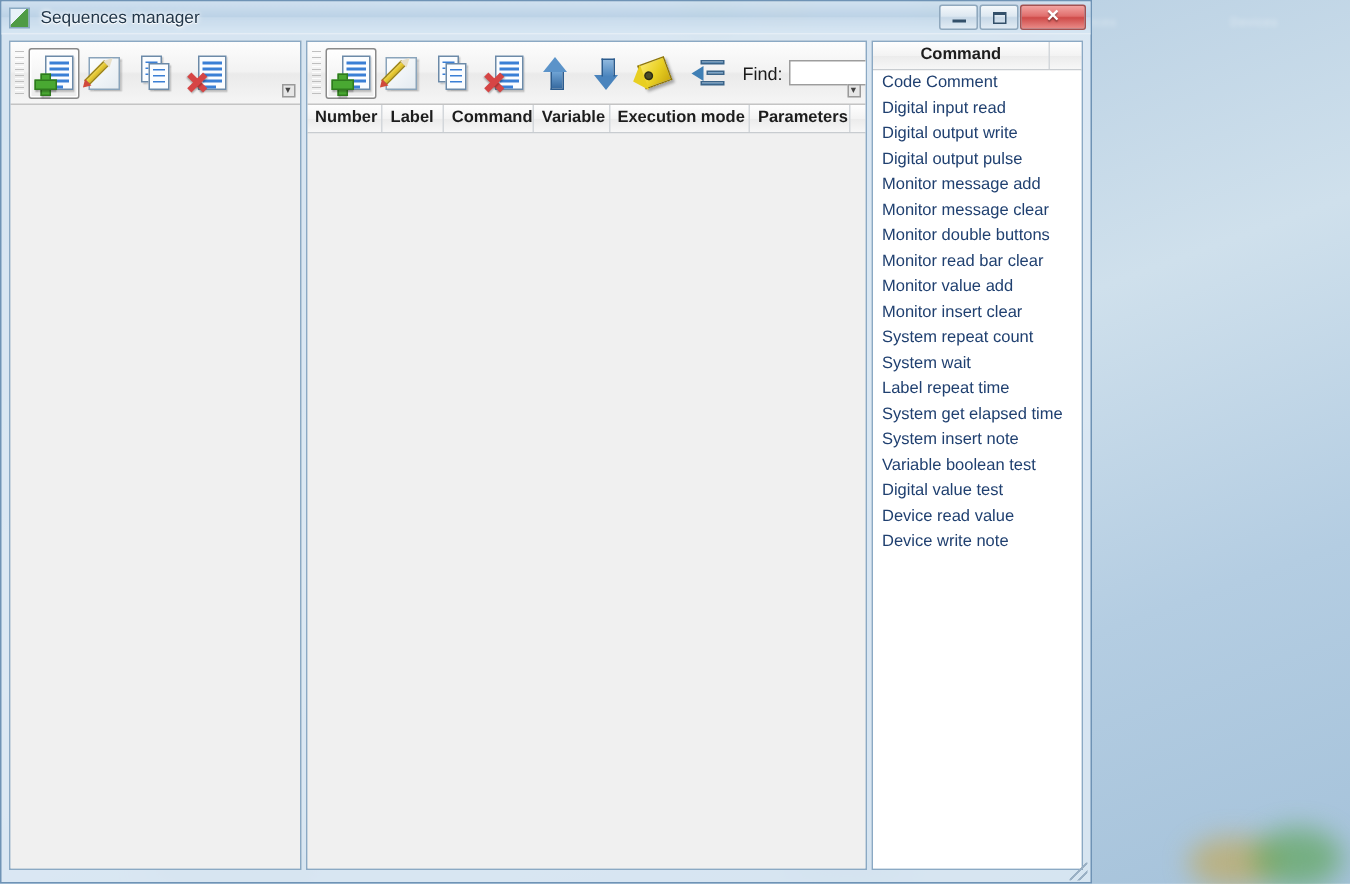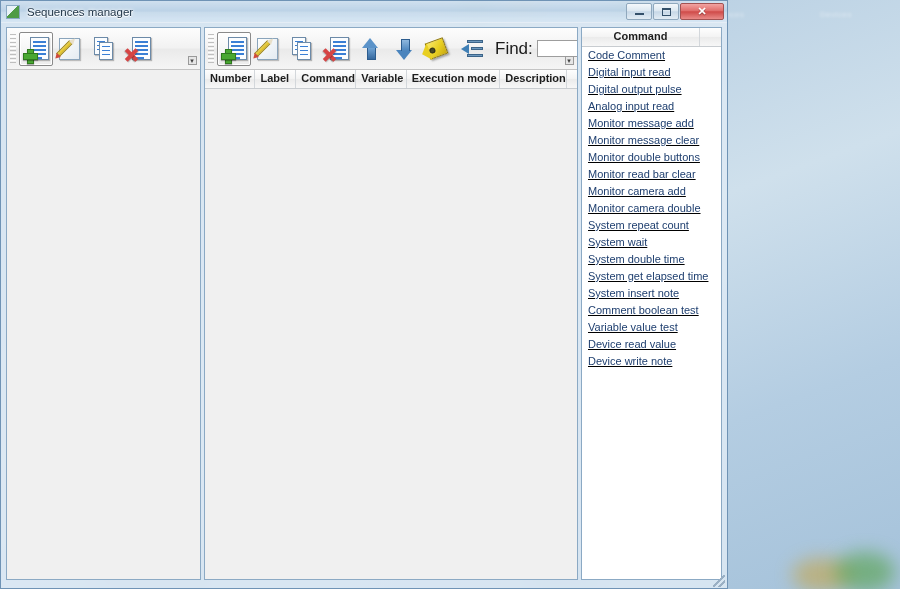--- a/index.html
+++ b/index.html
@@ -124,21 +124,21 @@
     width: 12px;
     display: flex; align-items: flex-end; justify-content: center;
     padding-bottom: 4px;
   }
   .overflow .chev {
     width: 9px; height: 9px;
     border: 1px solid #9a9a9a; background: #e6e6e6;
     font-size: 7px; line-height: 7px; text-align: center; color: #444;
   }
   .find-label {
-    font-size: 17px; color: #1b1b1b; margin: 0 4px 0 6px; white-space: nowrap;
+    font-size: 12px; color: #1b1b1b; margin: 0 4px 0 6px; white-space: nowrap;
   }
   .find-input {
     width: 90px; height: 17px;
     border: 1px solid #9d9d9d;
     background: #fff;
     font-size: 11px;
     padding: 0 3px;
     color: #111;
     outline: none;
     font-family: "Liberation Sans", sans-serif;
@@ -158,21 +158,21 @@
     white-space: nowrap;
     overflow: hidden;
   }
   .gh-cell.filler { flex: 1 1 auto; border-right: none; }
   .gh-cell.centered { text-align: center; }
 
   .grid-body {
     flex: 1 1 auto;
     background: #f0f0f0;
   }
-  #right-panel .grid-body { background: #fff; text-decoration: underline; }
+  #right-panel .grid-body { background: #fff; }
 
   
   .cmd-item {
     font-size: 11px;
     color: #204070;
     padding: 1px 0 1px 6px;
     line-height: 15px;
     white-space: nowrap;
   }
 
@@ -516,50 +516,50 @@
           <span class="chev">▾</span>
         </div>
       </div>
 
       <div class="grid-header">
         <div class="gh-cell" style="width:52px">Number</div>
         <div class="gh-cell" style="width:42px">Label</div>
         <div class="gh-cell" style="width:62px">Command</div>
         <div class="gh-cell" style="width:52px">Variable</div>
         <div class="gh-cell" style="width:97px">Execution mode</div>
-        <div class="gh-cell" style="width:69px">Description</div>
+        <div class="gh-cell" style="width:69px">Parameters</div>
         <div class="gh-cell filler"></div>
       </div>
 
       <div class="grid-body"></div>
     </div>
 
     <div class="panel" id="right-panel">
       <div class="grid-header">
         <div class="gh-cell centered" style="width:118px">Command</div>
         <div class="gh-cell filler"></div>
       </div>
       <div class="grid-body" id="command-list">
           <div class="cmd-item">Code Comment</div>
           <div class="cmd-item">Digital input read</div>
+          <div class="cmd-item">Digital output write</div>
           <div class="cmd-item">Digital output pulse</div>
-          <div class="cmd-item">Analog input read</div>
           <div class="cmd-item">Monitor message add</div>
           <div class="cmd-item">Monitor message clear</div>
           <div class="cmd-item">Monitor double buttons</div>
           <div class="cmd-item">Monitor read bar clear</div>
-          <div class="cmd-item">Monitor camera add</div>
-          <div class="cmd-item">Monitor camera double</div>
+          <div class="cmd-item">Monitor value add</div>
+          <div class="cmd-item">Monitor insert clear</div>
           <div class="cmd-item">System repeat count</div>
           <div class="cmd-item">System wait</div>
-          <div class="cmd-item">System double time</div>
+          <div class="cmd-item">Label repeat time</div>
           <div class="cmd-item">System get elapsed time</div>
           <div class="cmd-item">System insert note</div>
-          <div class="cmd-item">Comment boolean test</div>
-          <div class="cmd-item">Variable value test</div>
+          <div class="cmd-item">Variable boolean test</div>
+          <div class="cmd-item">Digital value test</div>
           <div class="cmd-item">Device read value</div>
           <div class="cmd-item">Device write note</div>
         </div>
     </div>
 
   </div>
 
   <div class="resize-grip"></div>
 </div>
 

